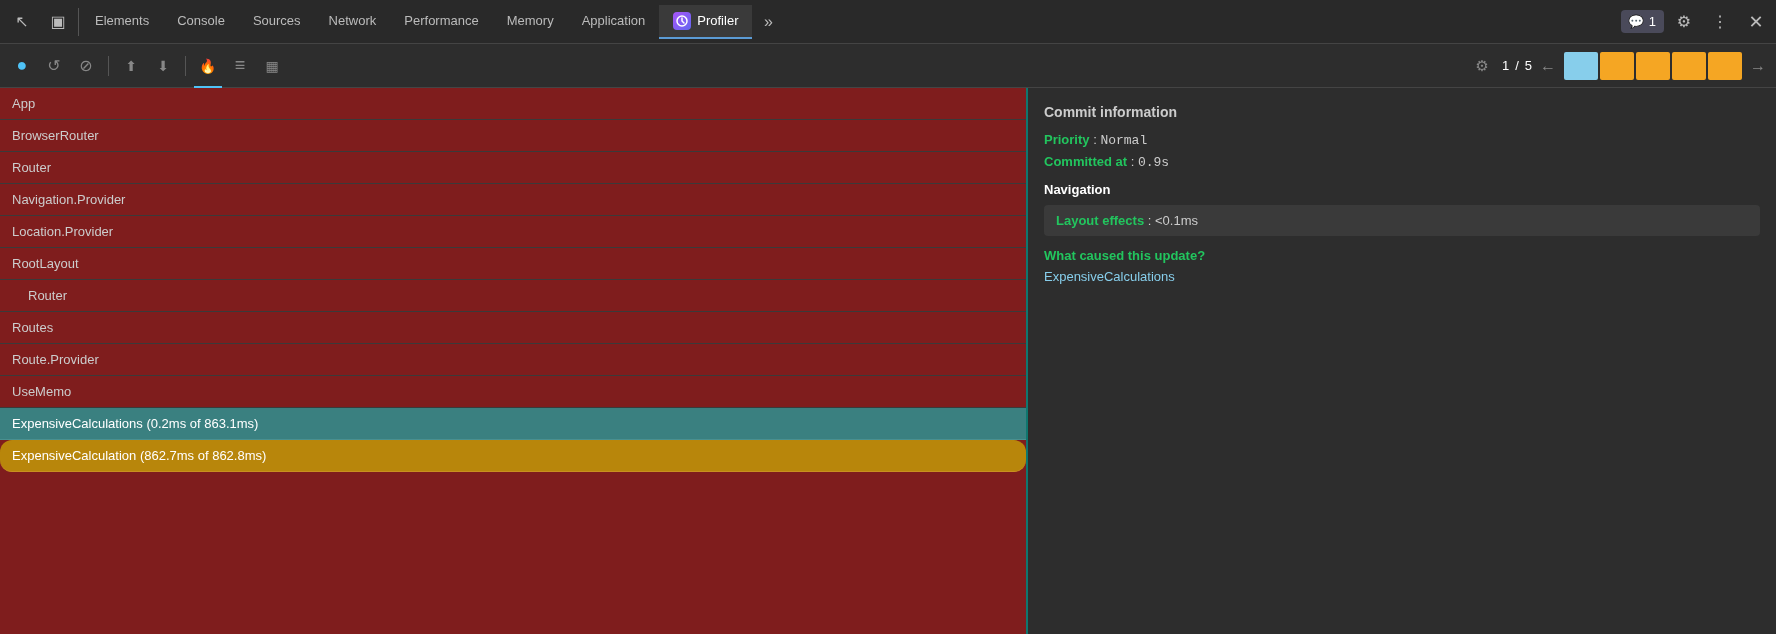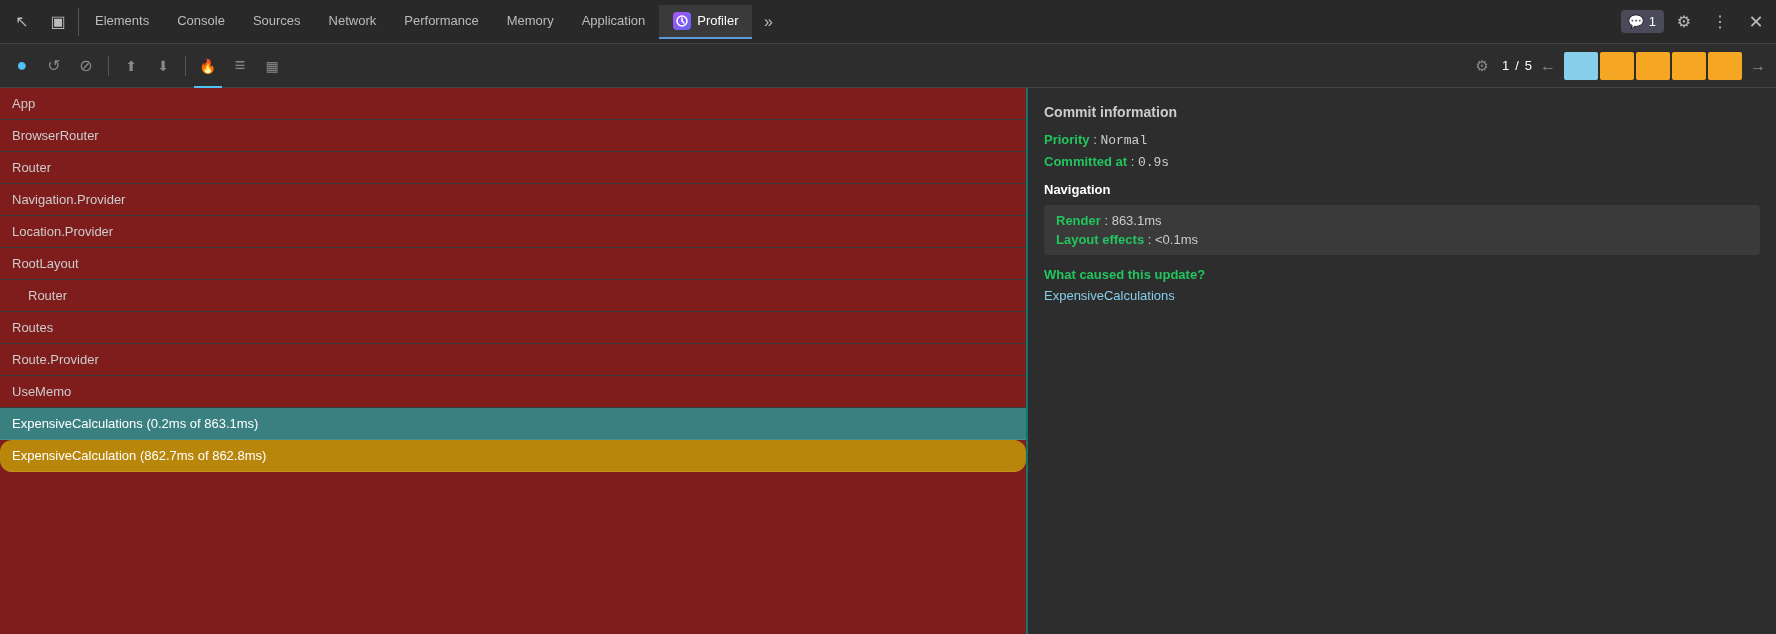--- a/index.html
+++ b/index.html
@@ -483,25 +483,20 @@
     <div class="info-row">
       <span class="info-label">Committed at</span>
       <span>: </span>
       <span class="info-value">0.9s</span>
     </div>
 
     <div class="section-label">Navigation</div>
 
     <div class="durations-box">
       <div class="duration-row">
-        <span class="info-label">Render</span>
-        <span>: </span>
-        <span>863.1ms</span>
-      </div>
-      <div class="duration-row">
         <span class="info-label">Layout effects</span>
         <span>: </span>
         <span>&lt;0.1ms</span>
       </div>
     </div>
 
     <div class="info-row">
       <span class="info-label">What caused this update?</span>
     </div>
     <div class="update-cause">ExpensiveCalculations</div>

